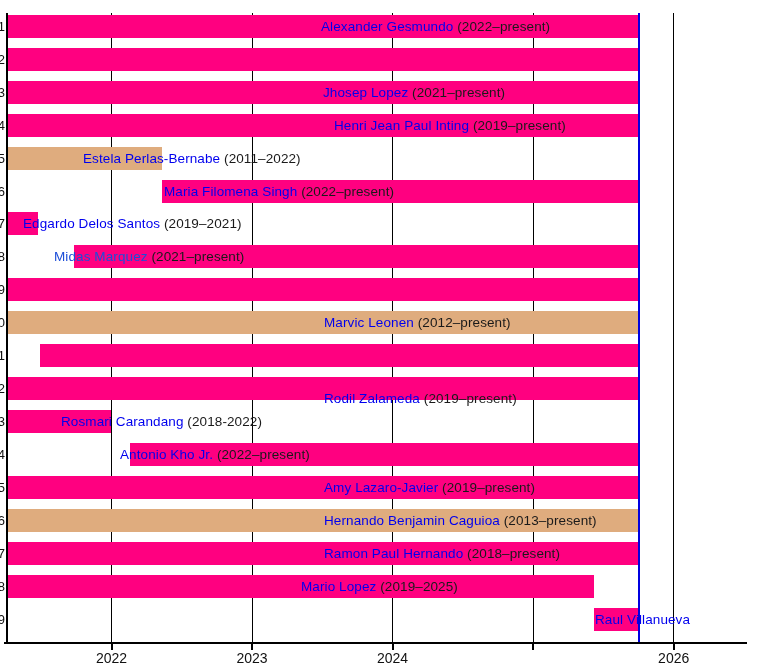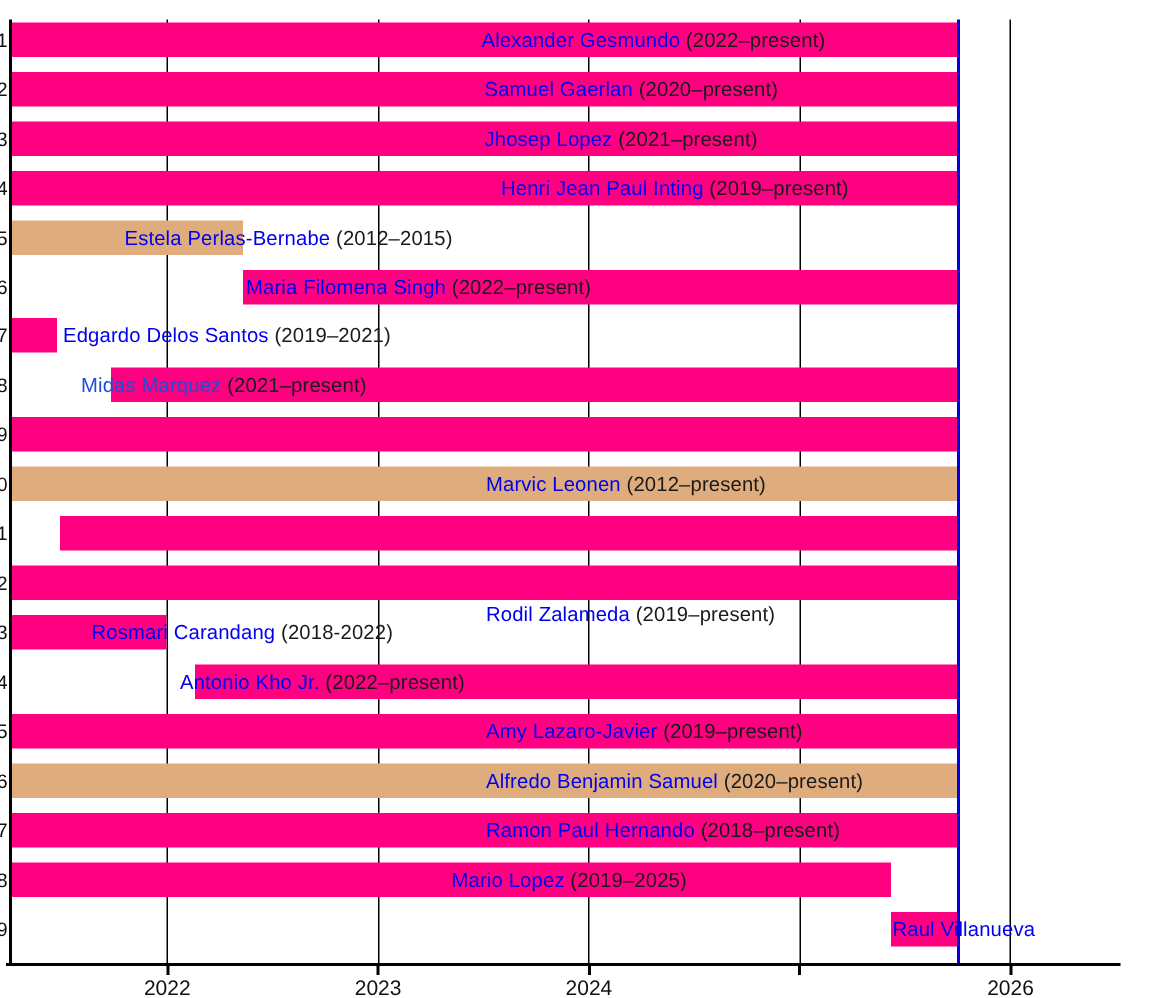--- a/index.html
+++ b/index.html
@@ -48,61 +48,60 @@
 <div class="fig" id="fig">
     <div class="gridline" style="left: 111px; top: 13px; height: 630px; background: rgb(0, 0, 0);"></div>
     <div class="gridline" style="left: 251.55px; top: 13px; height: 630px; background: rgb(0, 0, 0);"></div>
     <div class="gridline" style="left: 392.1px; top: 13px; height: 630px; background: rgb(0, 0, 0);"></div>
     <div class="gridline" style="left: 532.65px; top: 13px; height: 630px; background: rgb(0, 0, 0);"></div>
     <div class="gridline" style="left: 673.2px; top: 13px; height: 630px; background: rgb(0, 0, 0);"></div>
     <div class="bar" style="left: 7.493px; top: 14.9px; width: 631.069px; background: rgb(255, 0, 128);"></div>
     <div class="bar-label" style="left: 321px; top: 18.9px;"><span class="name" style="color: rgb(0, 0, 238);">Alexander Gesmundo</span><span class="period" style="color: rgb(26, 26, 26); white-space: pre;"> (2022–present)</span></div>
     <div class="ytick-label" style="right: 770px; top: 18.9px;">1</div>
     <div class="bar" style="left: 7.493px; top: 47.83px; width: 631.069px; background: rgb(255, 0, 128);"></div>
-    <div class="bar-label" style="left: 323px; top: 51.83px;"><span class="name" style="color: rgb(0, 0, 238);">Samuel Gaerlan</span><span class="period" style="color: rgb(26, 26, 26); white-space: pre;"> (2020–present)</span></div>
     <div class="ytick-label" style="right: 770px; top: 51.83px;">2</div>
     <div class="bar" style="left: 7.493px; top: 80.76px; width: 631.069px; background: rgb(255, 0, 128);"></div>
     <div class="bar-label" style="left: 323px; top: 84.76px; text-align: right;"><span class="name" style="color: rgb(0, 0, 238);">Jhosep Lopez</span><span class="period" style="color: rgb(26, 26, 26); white-space: pre;"> (2021–present)</span></div>
     <div class="ytick-label" style="right: 770px; top: 84.76px;">3</div>
     <div class="bar" style="left: 7.493px; top: 113.69px; width: 631.069px; background: rgb(255, 0, 128);"></div>
     <div class="bar-label" style="left: 323px; top: 117.69px; margin-left: 11px;"><span class="name" style="color: rgb(0, 0, 238);">Henri Jean Paul Inting</span><span class="period" style="color: rgb(26, 26, 26); white-space: pre;"> (2019–present)</span></div>
     <div class="ytick-label" style="right: 770px; top: 117.69px;">4</div>
     <div class="bar" style="left: 7.493px; top: 146.62px; width: 154.605px; background: rgb(223, 172, 126);"></div>
-    <div class="bar-label" style="left: 83px; top: 150.62px;"><span class="name" style="color: rgb(0, 0, 238);">Estela Perlas-Bernabe</span><span class="period" style="color: rgb(26, 26, 26); white-space: pre;"> (2012–2015)</span></div>
+    <div class="bar-label" style="left: 83px; top: 150.62px;"><span class="name" style="color: rgb(0, 0, 238);">Estela Perlas-Bernabe</span><span class="period" style="color: rgb(26, 26, 26); white-space: pre;"> (2011–2022)</span></div>
     <div class="ytick-label" style="right: 770px; top: 150.62px;">5</div>
     <div class="bar" style="left: 162.098px; top: 179.55px; width: 476.464px; background: rgb(255, 0, 128);"></div>
     <div class="bar-label" style="left: 164px; top: 183.55px;"><span class="name" style="color: rgb(0, 0, 238);">Maria Filomena Singh</span><span class="period" style="color: rgb(26, 26, 26); white-space: pre;"> (2022–present)</span></div>
     <div class="ytick-label" style="right: 770px; top: 183.55px;">6</div>
     <div class="bar" style="left: 7.493px; top: 212.48px; width: 30.921px; background: rgb(255, 0, 128);"></div>
-    <div class="bar-label" style="left: 23px; top: 216.48px; margin-left: 19px;"><span class="name" style="color: rgb(0, 0, 238);">Edgardo Delos Santos</span><span class="period" style="color: rgb(26, 26, 26); white-space: pre;"> (2019–2021)</span></div>
+    <div class="bar-label" style="left: 23px; top: 216.48px;"><span class="name" style="color: rgb(0, 0, 238);">Edgardo Delos Santos</span><span class="period" style="color: rgb(26, 26, 26); white-space: pre;"> (2019–2021)</span></div>
     <div class="ytick-label" style="right: 770px; top: 216.48px;">7</div>
     <div class="bar" style="left: 73.5515px; top: 245.41px; width: 565.011px; background: rgb(255, 0, 128);"></div>
     <div class="bar-label" style="left: 54px; top: 249.41px;"><span class="name" style="color: #1d4ed8;">Midas Marquez</span><span class="period" style="color: rgb(26, 26, 26); white-space: pre;"> (2021–present)</span></div>
     <div class="ytick-label" style="right: 770px; top: 249.41px;">8</div>
     <div class="bar" style="left: 7.493px; top: 278.34px; width: 631.069px; background: rgb(255, 0, 128);"></div>
     <div class="ytick-label" style="right: 770px; top: 282.34px;">9</div>
     <div class="bar" style="left: 7.493px; top: 311.27px; width: 631.069px; background: rgb(223, 172, 126);"></div>
     <div class="bar-label" style="left: 324px; top: 315.27px;"><span class="name" style="color: rgb(0, 0, 238);">Marvic Leonen</span><span class="period" style="color: rgb(26, 26, 26); white-space: pre; text-align: center;"> (2012–present)</span></div>
     <div class="ytick-label" style="right: 770px; top: 315.27px;">10</div>
     <div class="bar" style="left: 39.8195px; top: 344.2px; width: 598.743px; background: rgb(255, 0, 128);"></div>
     <div class="ytick-label" style="right: 770px; top: 348.2px;">11</div>
     <div class="bar" style="left: 7.493px; top: 377.13px; width: 631.069px; background: rgb(255, 0, 128);"></div>
-    <div class="bar-label" style="left: 324px; top: 402px;"><span class="name" style="color: rgb(0, 0, 238);">Rodil Zalameda</span><span class="period" style="color: rgb(26, 26, 26); white-space: pre;"> (2019–present)</span></div>
+    <div class="bar-label" style="left: 324px; top: 391px;"><span class="name" style="color: rgb(0, 0, 238);">Rodil Zalameda</span><span class="period" style="color: rgb(26, 26, 26); white-space: pre;"> (2019–present)</span></div>
     <div class="ytick-label" style="right: 770px; top: 381.13px;">12</div>
     <div class="bar" style="left: 7.493px; top: 410.06px; width: 104.007px; background: rgb(255, 0, 128);"></div>
     <div class="bar-label" style="left: 61px; top: 414.06px;"><span class="name" style="color: rgb(0, 0, 238);">Rosmari Carandang</span><span class="period" style="color: rgb(26, 26, 26); white-space: pre;"> (2018-2022)</span></div>
     <div class="ytick-label" style="right: 770px; top: 414.06px;">13</div>
     <div class="bar" style="left: 129.772px; top: 442.99px; width: 508.791px; background: rgb(255, 0, 128);"></div>
     <div class="bar-label" style="left: 120px; top: 446.99px;"><span class="name" style="color: rgb(0, 0, 238);">Antonio Kho Jr.</span><span class="period" style="color: rgb(26, 26, 26); white-space: pre;"> (2022–present)</span></div>
     <div class="ytick-label" style="right: 770px; top: 446.99px;">14</div>
     <div class="bar" style="left: 7.493px; top: 475.92px; width: 631.069px; background: rgb(255, 0, 128);"></div>
     <div class="bar-label" style="left: 324px; top: 479.92px;"><span class="name" style="color: rgb(0, 0, 238);">Amy Lazaro-Javier</span><span class="period" style="color: rgb(26, 26, 26); white-space: pre;"> (2019–present)</span></div>
     <div class="ytick-label" style="right: 770px; top: 479.92px;">15</div>
     <div class="bar" style="left: 7.493px; top: 508.85px; width: 631.069px; background: rgb(223, 172, 126);"></div>
-    <div class="bar-label" style="left: 324px; top: 512.85px;"><span class="name" style="color: rgb(0, 0, 238);">Alfredo Benjamin Samuel</span><span class="period" style="color: rgb(26, 26, 26); white-space: pre;"> (2020–present)</span></div>
+    <div class="bar-label" style="left: 324px; top: 512.85px;"><span class="name" style="color: rgb(0, 0, 238);">Hernando Benjamin Caguioa</span><span class="period" style="color: rgb(26, 26, 26); white-space: pre;"> (2013–present)</span></div>
     <div class="ytick-label" style="right: 770px; top: 512.85px;">16</div>
     <div class="bar" style="left: 7.493px; top: 541.78px; width: 631.069px; background: rgb(255, 0, 128);"></div>
     <div class="bar-label" style="left: 324px; top: 545.78px;"><span class="name" style="color: rgb(0, 0, 238);">Ramon Paul Hernando</span><span class="period" style="color: rgb(26, 26, 26); white-space: pre;"> (2018–present)</span></div>
     <div class="ytick-label" style="right: 770px; top: 545.78px;">17</div>
     <div class="bar" style="left: 7.493px; top: 574.71px; width: 586.093px; background: rgb(255, 0, 128);"></div>
     <div class="bar-label" style="left: 301px; top: 578.71px;"><span class="name" style="color: rgb(0, 0, 238);">Mario Lopez</span><span class="period" style="color: rgb(26, 26, 26); white-space: pre;"> (2019–2025)</span></div>
     <div class="ytick-label" style="right: 770px; top: 578.71px;">18</div>
     <div class="bar" style="left: 593.587px; top: 607.64px; width: 45.6788px; background: rgb(255, 0, 128);"></div>
     <div class="bar-label" style="left: 595px; top: 611.64px;"><span class="name" style="color: rgb(0, 0, 238);">Raul Villanueva</span><span class="period" style="color: rgb(26, 26, 26); white-space: pre;"></span></div>
     <div class="ytick-label" style="right: 770px; top: 611.64px;">19</div>

